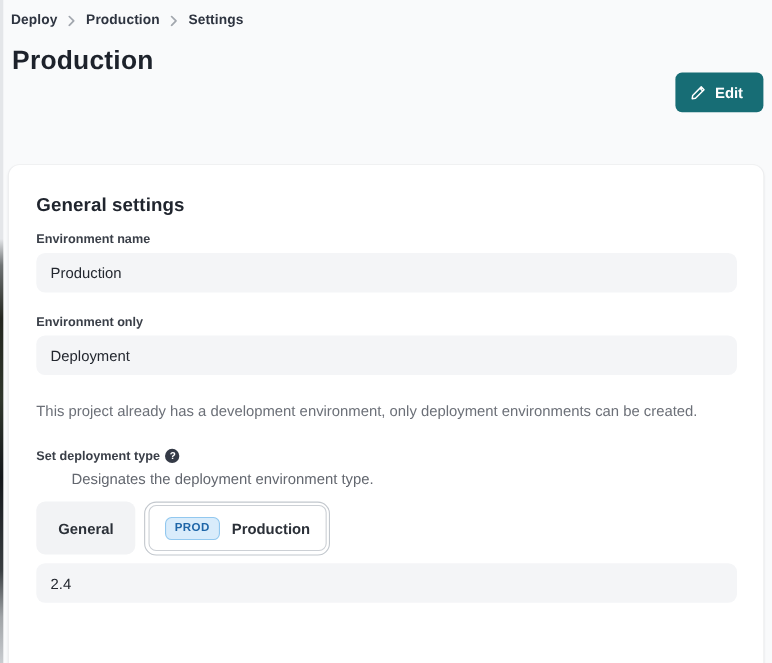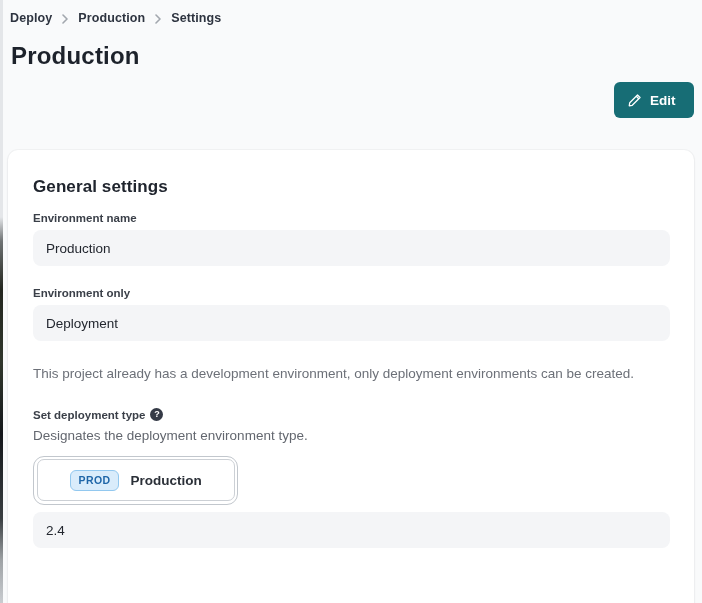--- a/index.html
+++ b/index.html
@@ -32,21 +32,21 @@
   .crumb-sep svg { display: block; }
 
   
   .page-title {
     margin-top: 17px; margin-left: 1px;
     font-size: 24px; font-weight: 700; color: #1d222b; letter-spacing: .2px;
   }
 
   
   .edit-btn {
-    position: absolute; top: 82px; right: 8px;
+    position: absolute; top: 66px; right: 8px;
     height: 36px; min-width: 80px; padding: 0 16px 0 13px;
     background: #176d75; color: #ffffff;
     border: none; border-radius: 6px;
     display: inline-flex; align-items: center; gap: 8px;
     font-family: inherit; font-size: 13.5px; font-weight: 700;
     cursor: pointer;
   }
   .edit-btn svg { display: block; }
 
   
@@ -75,36 +75,36 @@
 
   .helper-text { margin-top: 25px; font-size: 13.5px; color: #6c7078; }
 
   .help-icon {
     width: 13px; height: 13px; border-radius: 50%;
     background: #343a46; color: #ffffff;
     font-size: 9px; font-weight: 700; line-height: 13px; text-align: center;
     display: inline-block; cursor: pointer;
   }
 
-  .section-desc { margin-top: 7px; font-size: 13.5px; color: #63676f; }
+  .section-desc { margin-top: 7px; font-size: 13.5px; color: #63676f; margin-left: 32px; }
 
   
   .option-row { margin-top: 11px; display: flex; align-items: center; gap: 8px; height: 52px; }
   .opt-general {
     height: 48px; padding: 0 20px;
     background: #f2f3f5; border: none; border-radius: 8px;
     font-family: inherit; font-size: 13.5px; font-weight: 700; color: #2b3038;
     cursor: pointer;
   }
   .opt-selected-ring {
     border: 1.5px solid #c2c7cd; border-radius: 11px; padding: 2.5px;
     background: #ffffff; cursor: pointer; display: inline-flex;
   }
   .opt-production {
-    height: 42px; padding: 0 32px;
+    height: 42px; padding: 0 14px;
     background: #ffffff; border: 1px solid #ccd0d5; border-radius: 7px;
     display: inline-flex; align-items: center; gap: 11px;
     font-family: inherit; cursor: pointer;
   }
   .prod-badge {
     background: #d9ecfb; border: 1px solid #92c8ef; color: #1f66a8;
     font-size: 10.5px; font-weight: 700; letter-spacing: .4px;
     padding: 3px 8px 4px; border-radius: 6px;
   }
   .opt-label { font-size: 13.5px; font-weight: 700; color: #2b3038; }
@@ -163,20 +163,21 @@
     <div class="field">Deployment</div>
     <div class="helper-text">This project already has a development environment, only deployment environments can be created.</div>
 
     <div class="field-label mt-field-label-3">
       <span>Set deployment type</span>
       <span class="help-icon">?</span>
     </div>
     <div class="section-desc">Designates the deployment environment type.</div>
 
     <div class="option-row">
+      <button class="opt-general">General</button>
       <span class="opt-selected-ring">
         <button class="opt-production">
           <span class="prod-badge">PROD</span>
           <span class="opt-label">Production</span>
         </button>
       </span>
     </div>
 
     <div class="field">2.4</div>
 

